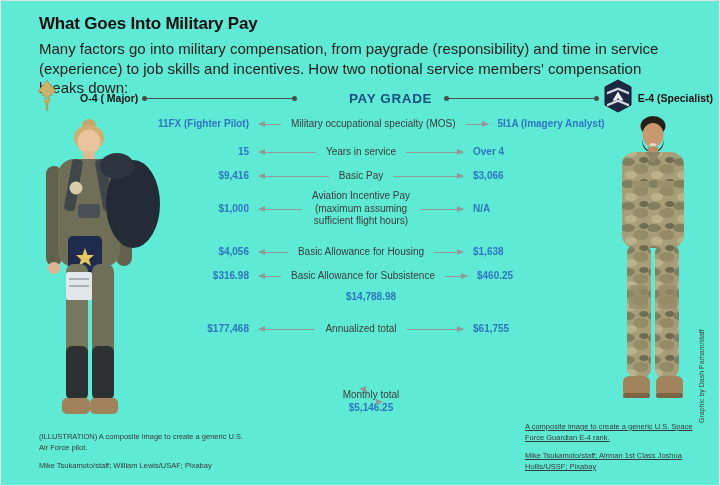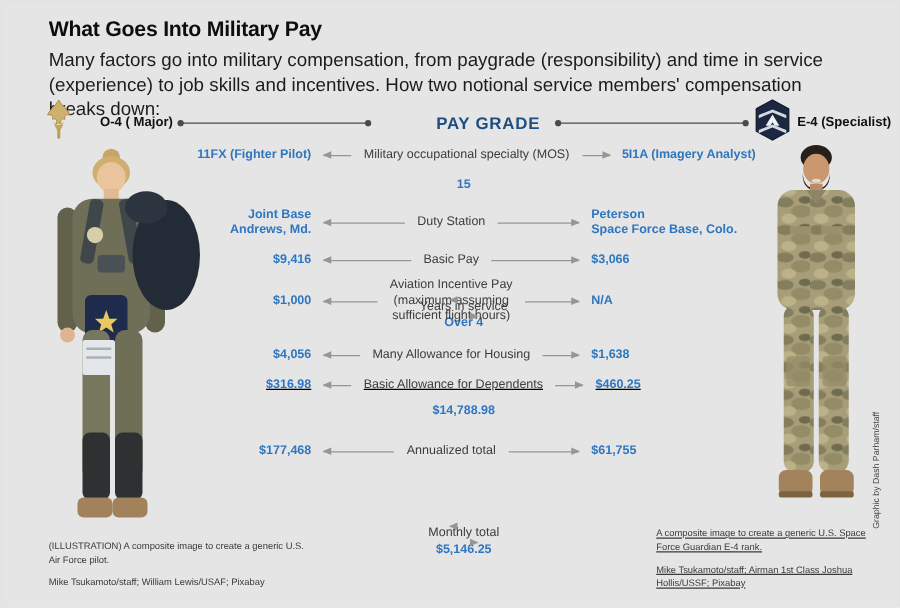--- a/index.html
+++ b/index.html
@@ -1,17 +1,17 @@
 <!DOCTYPE html>
 <html style="--blue: #2e76c0; --navy: #1d4e80; --gray: #969696;"><head>
 <meta charset="utf-8">
 <style>
   html,body{margin:0;padding:0;}
   body{font-family:"Liberation Sans",sans-serif;background:#fff;}
-  #stage{position:relative;width:720px;height:486px;background:#e5e5e5;overflow:hidden;border:1px solid #e3e3e3;box-sizing:border-box;}
+  #stage{position:relative;width:720px;height:486px;background:#5eead4;overflow:hidden;border:1px solid #e3e3e3;box-sizing:border-box;}
 
   .title{position:absolute;left:38px;top:13px;font-size:17px;font-weight:bold;color:#0d0d0d;letter-spacing:-0.2px;}
   .subtitle{position:absolute;left:38px;top:38px;width:632px;font-size:15px;line-height:1.3;color:#1c1c1c;}
 
   
   .pg-bar{position:absolute;left:34px;top:78px;width:678px;height:38px;display:flex;align-items:center;}
   .pg-rank{font-size:10.5px;font-weight:bold;color:#111;white-space:nowrap;}
   .pg-rank.l{margin-left:21px;}
   .pg-rank.r{margin-left:5px;}
   .pg-line{flex:1;height:1px;background:#4a4a4a;margin:0 6px;position:relative;min-width:30px;}
@@ -23,27 +23,27 @@
   .rows{position:absolute;left:150px;top:112px;width:440px;}
   .row{display:flex;align-items:center;}
   .val{font-size:10px;font-weight:bold;color:var(--blue,#2e76c0);white-space:pre-line;line-height:1.25;}
   .val.l{flex:0 0 98px;text-align:right;}
   .val.r{flex:0 0 118px;text-align:left;}
   .lbl{font-size:10px;color:#3c3c3c;text-align:center;white-space:pre-line;line-height:1.25;flex:0 0 auto;max-width:225px;}
   .arr{flex:1;height:1px;background:var(--gray,#969696);position:relative;margin:0 10px;min-width:22px;}
   .arr.al::before{content:'';position:absolute;left:-1px;top:-3px;border-right:7px solid var(--gray,#969696);border-top:3.5px solid transparent;border-bottom:3.5px solid transparent;}
   .arr.ar::after{content:'';position:absolute;right:-1px;top:-3px;border-left:7px solid var(--gray,#969696);border-top:3.5px solid transparent;border-bottom:3.5px solid transparent;}
   .r1{height:22px;}
-  .r2{margin-top:7px;height:20px;flex-direction:column;}
+  .r2{margin-top:7px;height:20px;}
   .r3{height:32px;}
   .r4{margin-top:10px;height:20px;}
   .r5{margin-top:4px;height:20px;}
   .r6{margin-top:3px;height:40px;}
   .r7{margin-top:13px;height:20px;}
-  .r8{margin-top:4px;height:20px;text-decoration:underline;}
+  .r8{margin-top:4px;height:20px;}
   .r9{margin-top:5px;height:20px;flex-direction:column;}
   .r10{margin-top:8px;height:20px;}
 
   
   .fig{position:absolute;}
   .fig.pilot{left:15px;top:113px;width:150px;height:312px;}
   .fig.guardian{left:595px;top:112px;width:115px;height:310px;}
 
   
   .cap{position:absolute;font-size:7.5px;line-height:1.4;color:#3a3a3a;}
@@ -91,56 +91,47 @@
       <div class="arr ar"></div>
       <div class="val r">5I1A (Imagery Analyst)</div>
     </div>
     <div class="row r2">
       <div class="val l">15</div>
       <div class="arr al"></div>
       <div class="lbl">Years in service</div>
       <div class="arr ar"></div>
       <div class="val r">Over 4</div>
     </div>
-    <div class="row r3">
-      <div class="val l">Joint Base
-Andrews, Md.</div>
-      <div class="arr al"></div>
-      <div class="lbl">Duty Station</div>
-      <div class="arr ar"></div>
-      <div class="val r">Peterson
-Space Force Base, Colo.</div>
-    </div>
     <div class="row r5">
       <div class="val l">$9,416</div>
       <div class="arr al"></div>
       <div class="lbl">Basic Pay</div>
       <div class="arr ar"></div>
       <div class="val r">$3,066</div>
     </div>
     <div class="row r6">
       <div class="val l">$1,000</div>
       <div class="arr al"></div>
       <div class="lbl">Aviation Incentive Pay
 (maximum assuming
 sufficient flight hours)</div>
       <div class="arr ar"></div>
       <div class="val r">N/A</div>
     </div>
     <div class="row r7">
       <div class="val l">$4,056</div>
       <div class="arr al"></div>
-      <div class="lbl">Many Allowance for Housing</div>
+      <div class="lbl">Basic Allowance for Housing</div>
       <div class="arr ar"></div>
       <div class="val r">$1,638</div>
     </div>
     <div class="row r8">
       <div class="val l">$316.98</div>
       <div class="arr al"></div>
-      <div class="lbl">Basic Allowance for Dependents</div>
+      <div class="lbl">Basic Allowance for Subsistence</div>
       <div class="arr ar"></div>
       <div class="val r">$460.25</div>
     </div>
     <div class="row r9">
       <div class="val l">$14,788.98</div>
       <div class="arr al"></div>
       <div class="lbl">Monthly total</div>
       <div class="arr ar"></div>
       <div class="val r">$5,146.25</div>
     </div>

